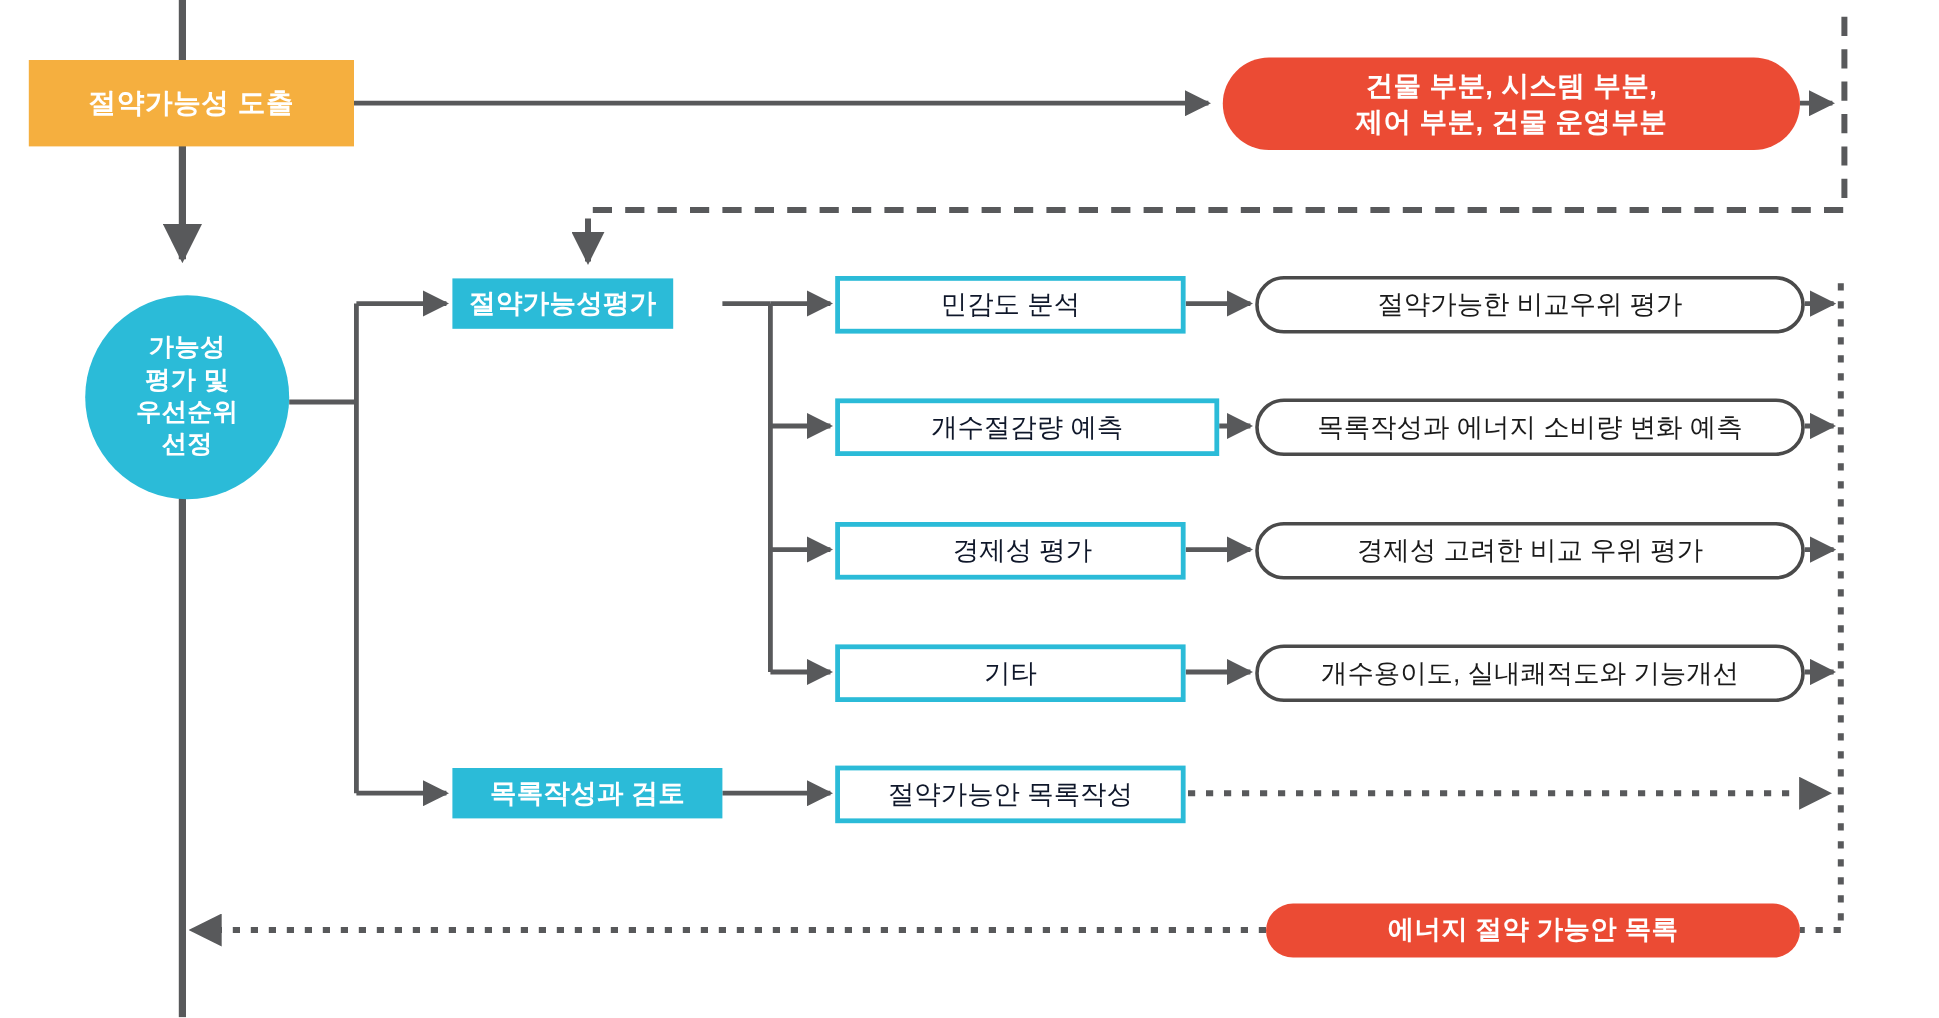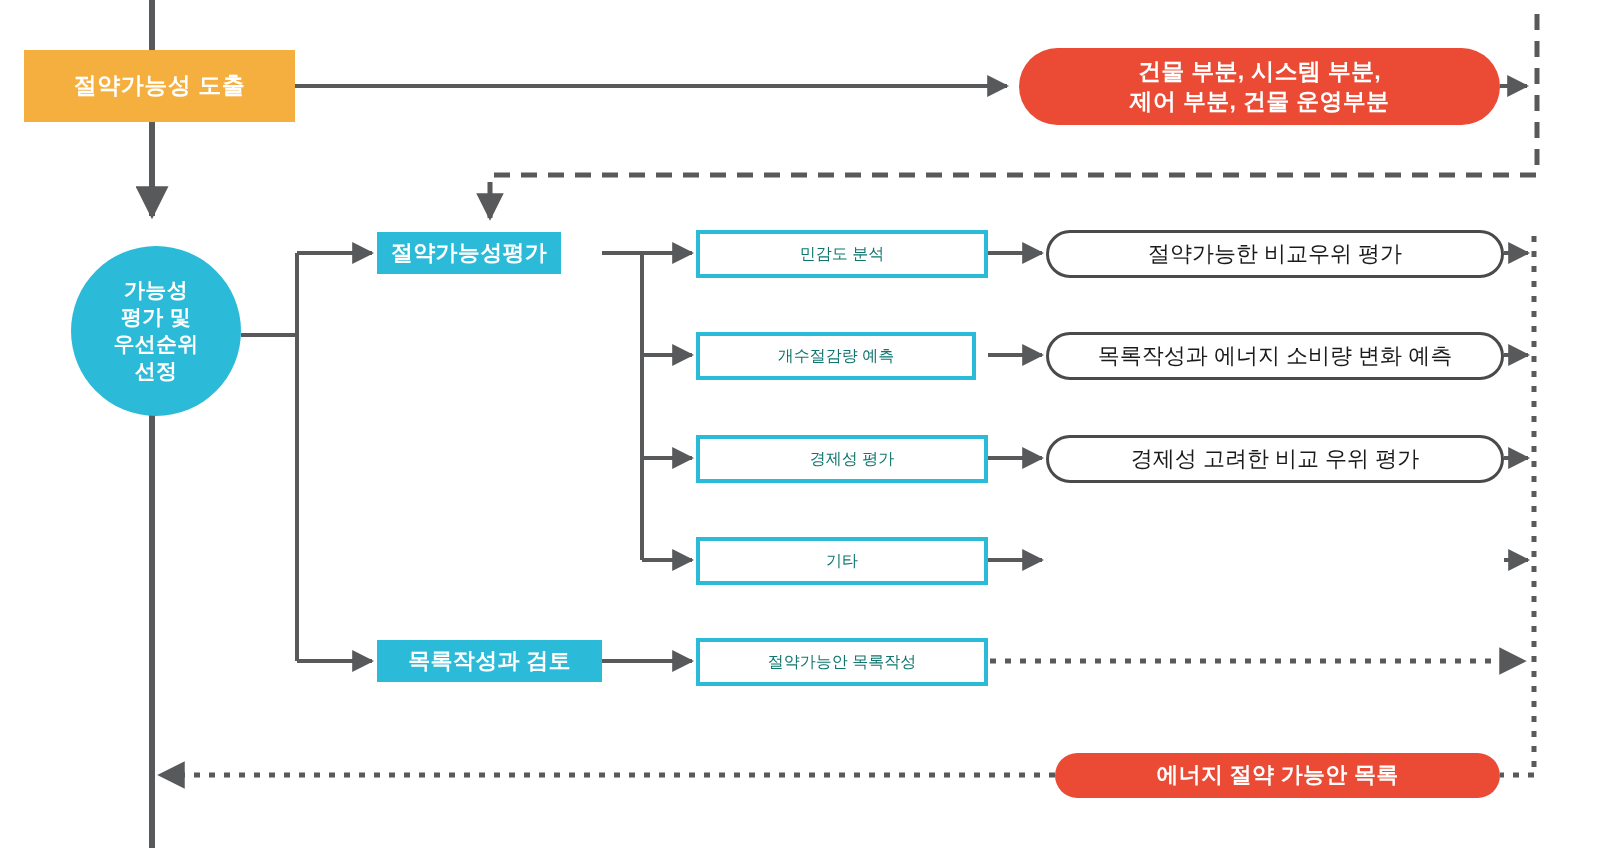--- a/index.html
+++ b/index.html
@@ -65,23 +65,23 @@
   .n-cyan {
     background: #2BBBD8;
     color: #ffffff;
     font-weight: bold;
     font-size: 22px;
     letter-spacing: 0.3px;
   }
   
   .n-cyanbox {
     background: #ffffff;
-    color: #0f766e;
+    color: #0f172a;
     border: 4px solid #2BBBD8;
-    font-size: 16px;
+    font-size: 22px;
     font-weight: normal;
   }
   
   .n-pill {
     background: #ffffff;
     color: #1a1a1a;
     border: 3px solid #4A4A4A;
     border-radius: 999px;
     font-size: 22px;
     font-weight: normal;
@@ -153,30 +153,31 @@
 평가 및
 우선순위
 선정</div>
 
   <div class="node n-cyan" style="left:377px; top:232px; width:184px; height:42px;">절약가능성평가</div>
 
   <div class="node n-cyan" style="left:377px; top:640px; width:225px; height:42px;">목록작성과 검토</div>
 
   <div class="node n-cyanbox" style="left:696px; top:230px; width:292px; height:48px;">민감도 분석</div>
 
-  <div class="node n-cyanbox" style="left:696px; top:332px; width:280px; height:48px;">개수절감량 예측</div>
+  <div class="node n-cyanbox" style="left:696px; top:332px; width:320px; height:48px;">개수절감량 예측</div>
 
   <div class="node n-cyanbox" style="left:696px; top:435px; width:292px; height:48px;padding-left:20px;">경제성 평가</div>
 
   <div class="node n-cyanbox" style="left:696px; top:537px; width:292px; height:48px;">기타</div>
 
   <div class="node n-pill" style="left:1046px; top:230px; width:458px; height:48px;">절약가능한 비교우위 평가</div>
 
   <div class="node n-cyanbox" style="left:696px; top:638px; width:292px; height:48px;">절약가능안 목록작성</div>
 
   <div class="node n-pill" style="left:1046px; top:332px; width:458px; height:48px;">목록작성과 에너지 소비량 변화 예측</div>
 
   <div class="node n-pill" style="left:1046px; top:435px; width:458px; height:48px;">경제성 고려한 비교 우위 평가</div>
 
+  <div class="node n-pill" style="left:1046px; top:537px; width:458px; height:48px;">개수용이도, 실내쾌적도와 기능개선</div>
 
   <div class="node n-red" style="left:1055px; top:753px; width:445px; height:45px; font-size:22px;">에너지 절약 가능안 목록</div>
 
 </div>
 
 </body></html>

